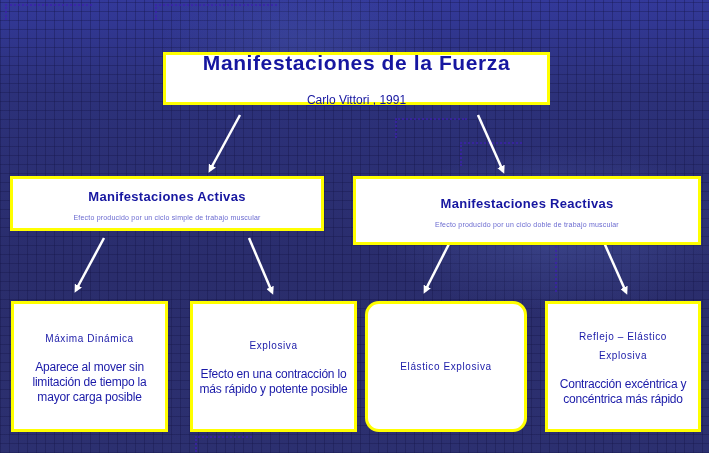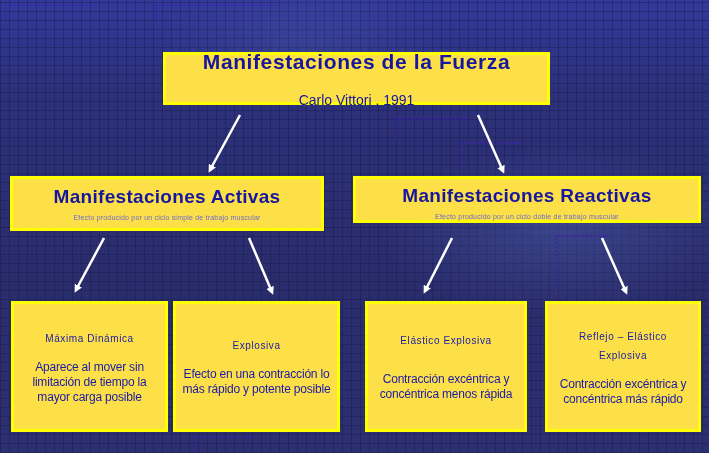--- a/index.html
+++ b/index.html
@@ -14,27 +14,27 @@
         radial-gradient(ellipse 260px 120px at 560px 230px, rgba(90,110,190,0.35), transparent 70%),
         radial-gradient(ellipse 200px 90px at 300px 40px, rgba(80,100,180,0.25), transparent 70%),
         repeating-linear-gradient(0deg, rgba(20,20,70,0.35) 0 1px, transparent 1px 9px),
         repeating-linear-gradient(90deg, rgba(20,20,70,0.35) 0 1px, transparent 1px 9px),
         linear-gradient(180deg, #33399a 0%, #2c317a 20%, #2a2d6c 60%, #2c3070 100%);
     }
     .grid-deco {
       position:absolute; border-top:2px dotted #3d1fb0; border-left:2px dotted #3d1fb0; opacity:0.7;
     }
     .box {
-      position:absolute; background:#fde047; border:3px solid #ffff00; box-sizing:border-box;
+      position:absolute; background:#ffffff; border:3px solid #ffff00; box-sizing:border-box;
       display:flex; flex-direction:column; align-items:center; justify-content:center; text-align:center;
       color:#1a1aa8;
     }
     .title-main { font-weight:bold; font-size:21px; color:#1616a0; letter-spacing:0.6px; line-height:24px; }
-    .sub-main { font-size:14px; color:#1616a0; margin-top:18px; }
-    .title-mid { font-weight:bold; font-size:19px; color:#1616a0; letter-spacing:0.3px; line-height:22px; }
+    .sub-main { font-size:12px; color:#1616a0; margin-top:18px;text-decoration:underline; }
+    .title-mid { font-weight:bold; font-size:13px; color:#1616a0; letter-spacing:0.3px; line-height:22px; }
     .sub-mid { font-size:7px; color:#6a6ad0; margin-top:6px; letter-spacing:0.2px; }
     .leaf-title { font-size:10px; color:#1a1aa8; letter-spacing:0.6px; line-height:19px; }
     .leaf-desc { font-size:12px; color:#1a1aa8; line-height:15px; margin-top:12px; letter-spacing:-0.2px; }
     svg.arrows { position:absolute; inset:0; }
   </style>
 </head>
 <body>
 
 <div class="bg"></div>
 
@@ -61,33 +61,32 @@
 
 <div class="box" style="left:163px;top:52px;width:387px;height:53px;">
   <div class="title-main">Manifestaciones de la Fuerza</div>
   <div class="sub-main">Carlo Vittori , 1991</div>
 </div>
 
 <div class="box" style="left:10px;top:176px;width:314px;height:55px;">
   <div class="title-mid">Manifestaciones Activas</div>
   <div class="sub-mid">Efecto producido por un ciclo simple de trabajo muscular</div>
 </div>
-<div class="box" style="left:353px;top:176px;width:348px;height:47px;justify-content:flex-end;">
+<div class="box" style="left:353px;top:176px;width:348px;height:69px;">
   <div class="title-mid">Manifestaciones Reactivas</div>
   <div class="sub-mid">Efecto producido por un ciclo doble de trabajo muscular</div>
 </div>
 
 <div class="box" style="left:11px;top:301px;width:157px;height:131px;">
   <div class="leaf-title">Máxima Dinámica</div>
   <div class="leaf-desc" style="width:140px;">Aparece al mover sin limitación de tiempo la mayor carga posible</div>
 </div>
-<div class="box" style="left:173px;top:301px;width:167px;height:131px;">
+<div class="box" style="left:190px;top:301px;width:167px;height:131px;">
   <div class="leaf-title">Explosiva</div>
   <div class="leaf-desc" style="width:150px;">Efecto en una contracción lo más rápido y potente posible</div>
 </div>
-<div class="box" style="left:365px;top:301px;width:162px;height:131px;">
+<div class="box" style="left:365px;top:301px;width:162px;height:131px;border-radius:14px;">
   <div class="leaf-title">Elástico Explosiva</div>
-  <div class="leaf-desc" style="width:140px;margin-top:22px;">Contracción excéntrica y concéntrica menos rápida</div>
 </div>
 <div class="box" style="left:545px;top:301px;width:156px;height:131px;">
   <div class="leaf-title" style="width:130px;">Reflejo – Elástico Explosiva</div>
   <div class="leaf-desc" style="width:140px;">Contracción excéntrica y concéntrica más rápido</div>
 </div>
 
 </body></html>

